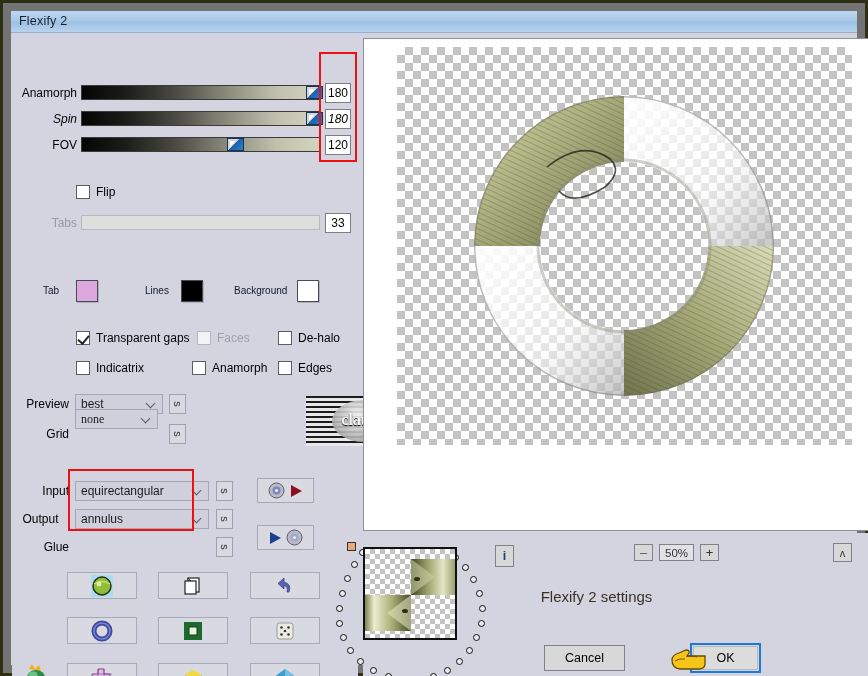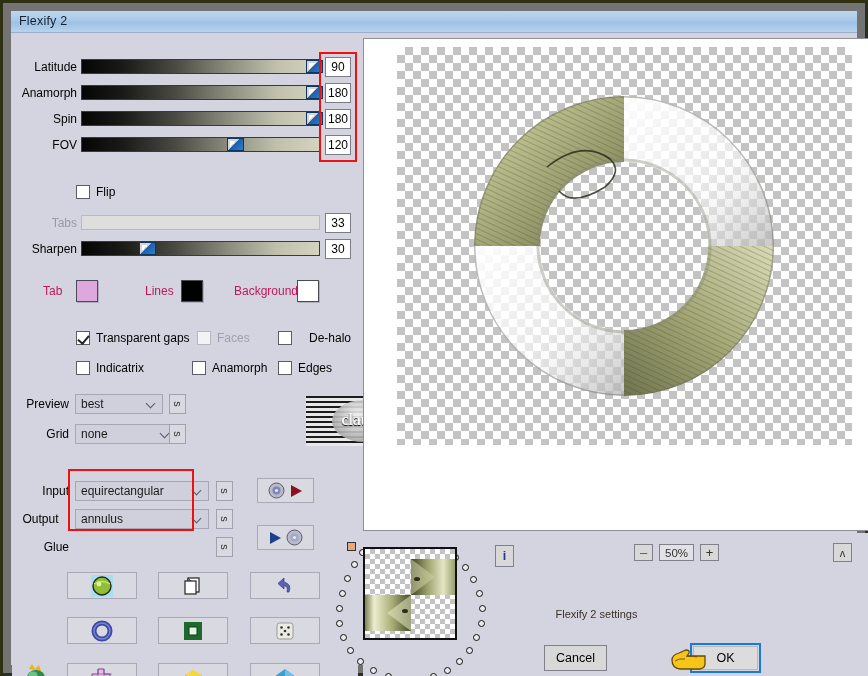--- a/index.html
+++ b/index.html
@@ -80,21 +80,21 @@
     border:solid #222;border-width:0 2px 2px 0;transform:rotate(40deg);
   }
   .cblab{position:absolute;font-size:12px;color:#000;line-height:14px;}
   .cblab.dim{color:#a0a0ac;}
 
   
   .swatch{
     position:absolute;width:22px;height:22px;border:1px solid #4a4a52;
     box-sizing:border-box;box-shadow:1px 1px 0 #b0b0bc;
   }
-  .swlab{position:absolute;font-size:12px;color:#be185d;line-height:22px;}
+  .swlab{position:absolute;font-size:10px;color:#0f172a;line-height:22px;}
 
   
   .sel{
     position:absolute;height:20px;background:#d0d0dc;
     border:1px solid #a6a6b4;box-sizing:border-box;
     font-size:12px;line-height:19px;color:#1a1a1a;padding-left:5px;
   }
   .sel .chev{
     position:absolute;right:6px;top:5px;width:9px;height:9px;
   }
@@ -191,37 +191,30 @@
 <body>
 
 <div class="window">
 
   <div class="titlebar">
     <div class="title">Flexify 2</div>
   </div>
 
   <div class="panel">
 
-    <div class="row" style="left:0;top:26px;width:346px;">
-      <div class="rowlabel" style="right:281px;">Latitude</div>
-      <div class="slider" style="left:69px;top:0;width:239px;">
-        <div class="knob" style="left:224px;"></div>
-      </div>
-      <div class="numbox" style="left:313px;top:-2px;">90</div>
-    </div>
 
     <div class="row" style="left:0;top:52px;width:346px;">
       <div class="rowlabel" style="right:281px;">Anamorph</div>
       <div class="slider" style="left:69px;top:0;width:239px;">
         <div class="knob" style="left:224px;"></div>
       </div>
       <div class="numbox" style="left:313px;top:-2px;">180</div>
     </div>
 
-    <div class="row" style="left:0;top:78px;width:346px;">
+    <div class="row" style="left:0;top:78px;width:346px;font-style:italic;">
       <div class="rowlabel" style="right:281px;">Spin</div>
       <div class="slider" style="left:69px;top:0;width:239px;">
         <div class="knob" style="left:224px;"></div>
       </div>
       <div class="numbox" style="left:313px;top:-2px;">180</div>
     </div>
 
     <div class="row" style="left:0;top:104px;width:346px;">
       <div class="rowlabel" style="right:281px;">FOV</div>
       <div class="slider" style="left:69px;top:0;width:239px;">
@@ -234,66 +227,59 @@
 
     <div class="cb" style="left:64px;top:152px;"></div>
     <div class="cblab" style="left:84px;top:152px;">Flip</div>
 
     <div class="row" style="left:0;top:182px;width:346px;">
       <div class="rowlabel dim" style="right:281px;">Tabs</div>
       <div class="slider disabled" style="left:69px;top:0;width:239px;"></div>
       <div class="numbox" style="left:313px;top:-2px;">33</div>
     </div>
 
-    <div class="row" style="left:0;top:208px;width:346px;">
-      <div class="rowlabel" style="right:281px;">Sharpen</div>
-      <div class="slider" style="left:69px;top:0;width:239px;">
-        <div class="knob" style="left:57px;"></div>
-      </div>
-      <div class="numbox" style="left:313px;top:-2px;">30</div>
-    </div>
 
     <div class="swlab" style="left:31px;top:247px;">Tab</div>
     <div class="swatch" style="left:64px;top:247px;background:#dda8dd;"></div>
 
     <div class="swlab" style="left:133px;top:247px;">Lines</div>
     <div class="swatch" style="left:169px;top:247px;background:#000;"></div>
 
     <div class="swlab" style="left:222px;top:247px;">Background</div>
     <div class="swatch" style="left:285px;top:247px;background:#fff;"></div>
 
     <div class="cb checked" style="left:64px;top:298px;"></div>
     <div class="cblab" style="left:84px;top:298px;">Transparent gaps</div>
 
     <div class="cb dim" style="left:185px;top:298px;"></div>
     <div class="cblab dim" style="left:205px;top:298px;">Faces</div>
 
     <div class="cb" style="left:266px;top:298px;"></div>
-    <div class="cblab" style="left:286px;top:298px;margin-left:11px;">De-halo</div>
+    <div class="cblab" style="left:286px;top:298px;">De-halo</div>
 
     <div class="cb" style="left:64px;top:328px;"></div>
     <div class="cblab" style="left:84px;top:328px;">Indicatrix</div>
 
     <div class="cb" style="left:180px;top:328px;"></div>
     <div class="cblab" style="left:200px;top:328px;">Anamorph</div>
 
     <div class="cb" style="left:266px;top:328px;"></div>
     <div class="cblab" style="left:286px;top:328px;">Edges</div>
 
     <div class="sellab" style="left:0px;top:361px;width:57px;">Preview</div>
     <div class="sel" style="left:63px;top:361px;width:88px;">
       <span>best</span>
       <span class="chev"></span>
     </div>
     <div class="sbtn" style="left:157px;top:361px;">
       <span>s</span>
     </div>
 
     <div class="sellab" style="left:0px;top:391px;width:57px;">Grid</div>
-    <div class="sel" style="left:63px;top:391px;width:102px;">
+    <div class="sel" style="left:63px;top:376px;width:83px;font-family:Liberation Serif, serif;">
       <span>none</span>
       <span class="chev"></span>
     </div>
     <div class="sbtn" style="left:157px;top:391px;">
       <span>s</span>
     </div>
 
     <div class="wm" style="left:294px;top:363px;">
       <div class="globe"></div>
       <div class="wmtext">claudia</div>
@@ -471,23 +457,23 @@
 
   <div class="status">
     <div class="btn" style="left:132px;top:12px;width:19px;height:22px;font-weight:bold;color:#1b3f86;">i</div>
 
     <div class="btn" style="left:271px;top:11px;width:19px;height:17px;font-size:13px;color:#555;">–</div>
     <div class="btn" style="left:296px;top:11px;width:35px;height:17px;background:#e2e2e6;color:#333;font-size:11.5px;">50%</div>
     <div class="btn" style="left:337px;top:11px;width:19px;height:17px;font-size:13px;color:#333;">+</div>
 
     <div class="btn" style="left:470px;top:10px;width:19px;height:19px;font-size:11px;color:#333;">ʌ</div>
 
-    <div style="position:absolute;left:0;top:55px;width:467px;text-align:center;font-size:11px;color:#3a3128;margin-top:20px;">Flexify 2 settings</div>
-
-    <div class="btn" style="left:181px;top:112px;width:63px;height:26px;">Cancel</div>
+    <div style="position:absolute;left:0;top:55px;width:467px;text-align:center;font-size:15px;color:#3a3128;">Flexify 2 settings</div>
+
+    <div class="btn" style="left:181px;top:112px;width:81px;height:26px;">Cancel</div>
 
     <div class="okwrap" style="left:327px;top:110px;width:71px;height:30px;"></div>
     <div class="btn" style="left:330px;top:113px;width:65px;height:24px;border:1px solid #b9b9bd;background:#dcdcdc;">OK</div>
 
     <svg style="position:absolute;left:304px;top:112px;" width="42" height="30" viewBox="0 0 42 30">
       <path d="M38 11 L20 11 L22 8 Q23 5 19 5 L12 8 Q5 10 5 15 Q5 23 13 24 L33 24 Q38 23 38 19 Z" fill="#f5c518" stroke="#6b4a06" stroke-width="1.3"></path>
       <path d="M20 11 Q26 11 30 12" stroke="#6b4a06" stroke-width=".9" fill="none"></path>
       <path d="M8 16 Q12 13 18 14" stroke="#6b4a06" stroke-width=".9" fill="none"></path>
     </svg>
   </div>

